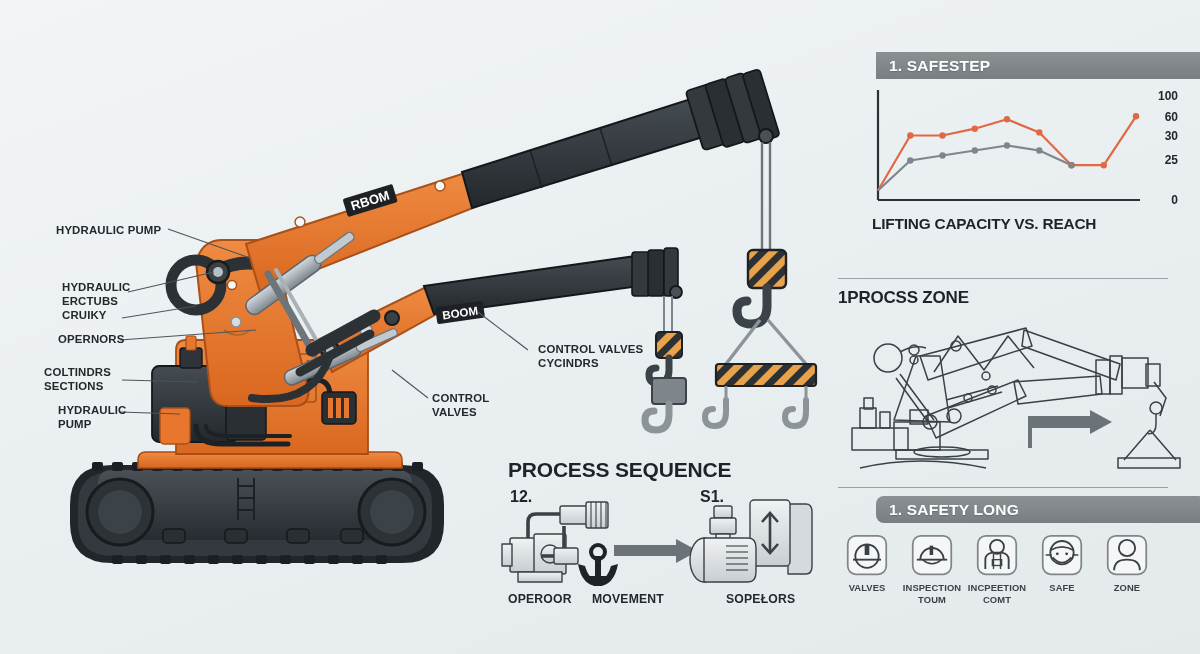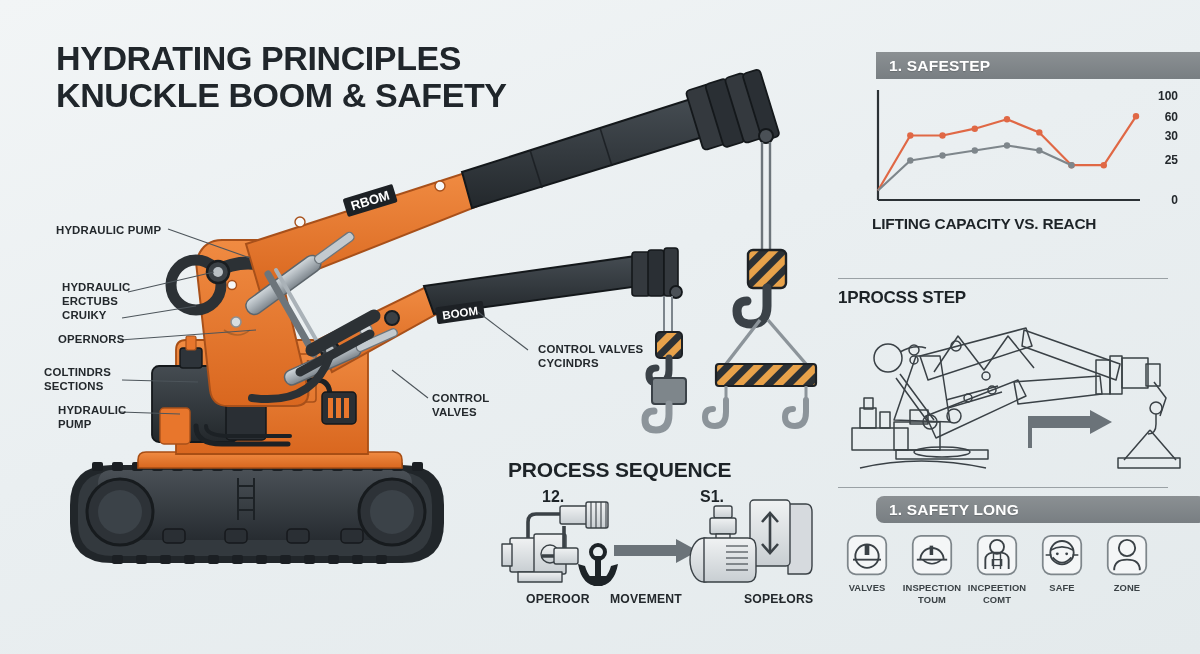--- a/index.html
+++ b/index.html
@@ -60,39 +60,35 @@
   
   #ps-title {
     position:absolute; left:508px; top:458px;
     font-size:21px; font-weight:bold; color:#1d2327; letter-spacing:-0.2px;
   }
   .ps-num {
     position:absolute; font-size:16px; font-weight:bold; color:#1d2327;
   }
   .ps-cap {
     position:absolute; font-size:12.2px; font-weight:bold;
-    color:#23282c; letter-spacing:0.2px; white-space:nowrap;margin-left:18px;
+    color:#23282c; letter-spacing:0.2px; white-space:nowrap;
   }
 
   
   .sf-cap {
     position:absolute; font-size:9.4px; font-weight:bold; color:#3b4246;
     text-align:center; width:74px; line-height:1.25; letter-spacing:.1px;
   }
   svg { display:block; overflow:visible; }
 </style>
 </head>
 <body>
 
 <div id="stage">
 
-  <div id="title">
-    <span>HYDRATING PRINCIPLES</span>
-    <span class="l2">KNUCKLE BOOM &amp; SAFETY</span>
-  </div>
 
   <svg style="position:absolute;left:0;top:0;" width="830" height="600" viewBox="0 0 830 600">
     <defs>
       <linearGradient id="orG" x1="0" y1="0" x2="0" y2="1">
         <stop offset="0" stop-color="#f08b42"></stop>
           <stop offset="1" stop-color="#d9671f"></stop>
       </linearGradient>
       <linearGradient id="dkG" x1="0" y1="0" x2="0" y2="1">
         <stop offset="0" stop-color="#454c52"></stop>
           <stop offset="1" stop-color="#23282c"></stop>
@@ -373,21 +369,21 @@
         <div class="ytick" style="top: 72.48px; width: 34px;">25</div>
         <div class="ytick" style="top: 47.52px; width: 34px;">30</div>
         <div class="ytick" style="top: 28.8px; width: 34px;">60</div>
         <div class="ytick" style="top: 8px; width: 34px;">100</div>
       </div>
   </div>
 
   <div id="chart-xlabel">LIFTING CAPACITY VS. REACH</div>
 
   <div class="divider" style="left:838px; top:278px; width:330px;"></div>
-  <div class="panel-title" style="left:838px; top:288px;">1PROCSS STEP</div>
+  <div class="panel-title" style="left:838px; top:288px;">1PROCSS ZONE</div>
 
   <svg style="position:absolute;left:838px;top:312px;" width="340" height="160" viewBox="0 0 340 160">
     <g fill="none" stroke="#3a4146" stroke-width="1.5" stroke-linejoin="round">
 
       <rect x="14" y="116" width="56" height="22"></rect>
       <rect x="22" y="96" width="16" height="20"></rect>
       <rect x="42" y="100" width="10" height="16"></rect>
       <rect x="26" y="86" width="9" height="11"></rect>
       <rect x="56" y="110" width="46" height="28"></rect>
       <rect x="72" y="98" width="18" height="14"></rect>
@@ -489,21 +485,21 @@
           <rect x="1.5" y="1.5" width="33" height="33" rx="7" fill="#f4f6f7" stroke="#7e868b" stroke-width="1.5"></rect>
           <circle cx="18" cy="12" r="7" fill="none" stroke="#3a4146" stroke-width="1.6"></circle>
           <path d="M7 31 q0-9 11-9 q11 0 11 9" fill="none" stroke="#3a4146" stroke-width="1.6"></path>
         </svg>
       </div>
       <div class="sf-cap" style="left: 252px; top: 48px;">ZONE</div>
     </div>
 
   <div id="ps-title">PROCESS SEQUENCE</div>
 
-  <div class="ps-num" style="left:510px; top:488px;margin-left:32px;">12.</div>
+  <div class="ps-num" style="left:510px; top:488px;">12.</div>
   <div class="ps-num" style="left:700px; top:488px;">S1.</div>
 
   <svg style="position:absolute;left:498px;top:490px;" width="320" height="110" viewBox="0 0 320 110">
     <defs>
       <linearGradient id="mg" x1="0" y1="0" x2="0" y2="1">
         <stop offset="0" stop-color="#f0f2f3"></stop>
           <stop offset="1" stop-color="#c8ced2"></stop>
       </linearGradient>
     </defs>
     <g stroke="#3a4146" stroke-width="1.4" fill="url(#mg)" stroke-linejoin="round">

